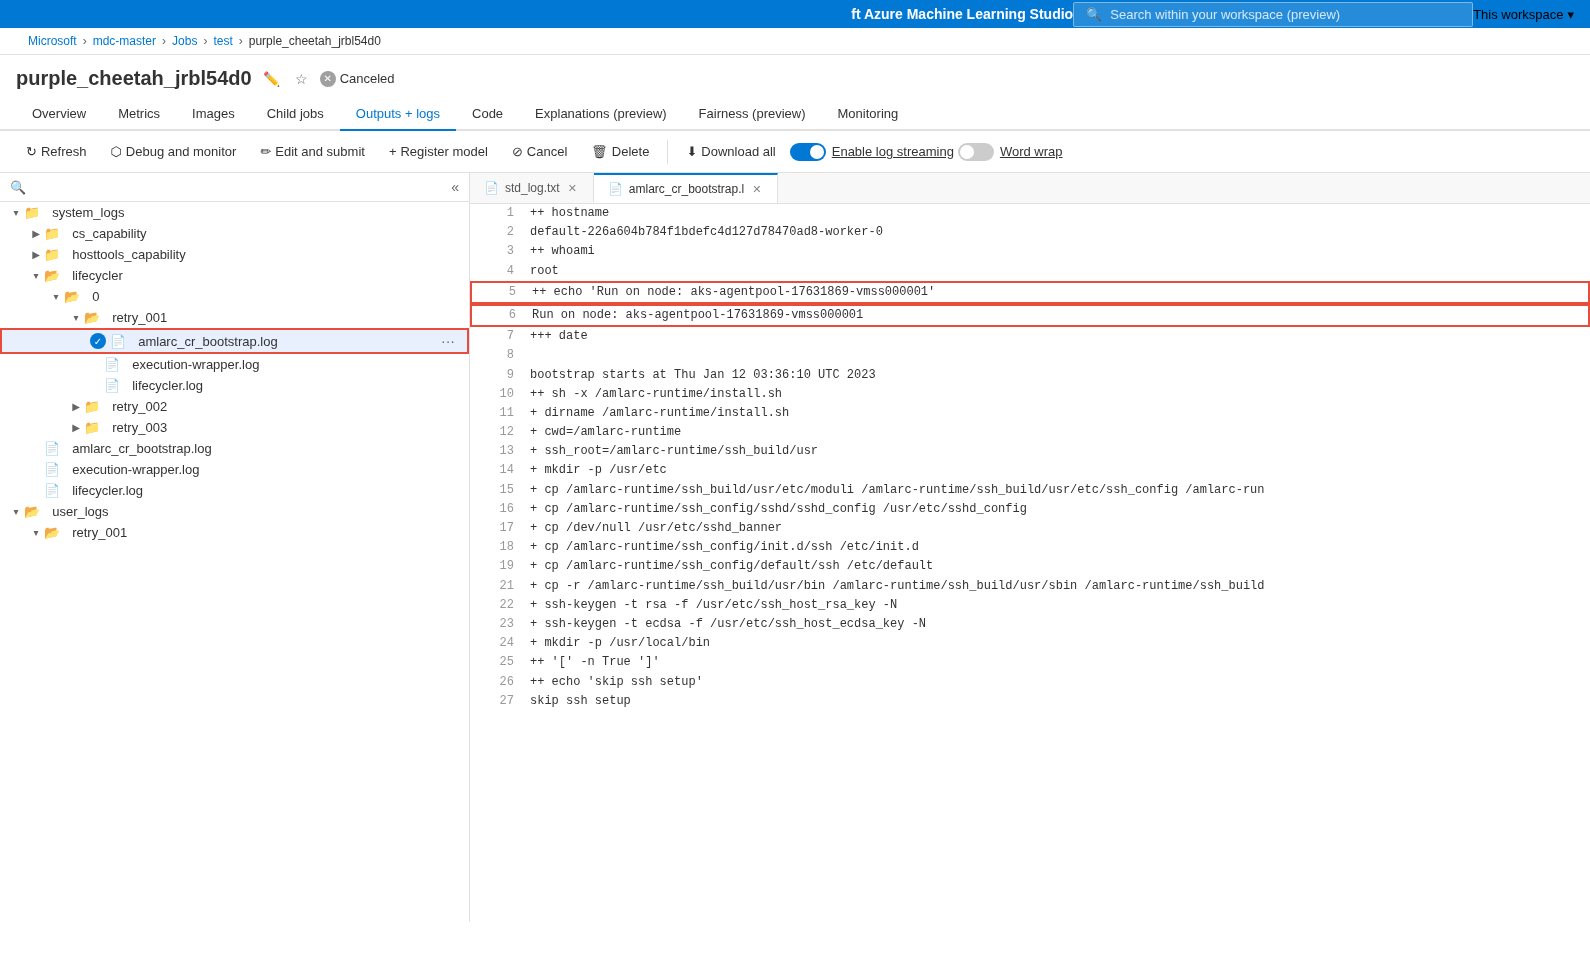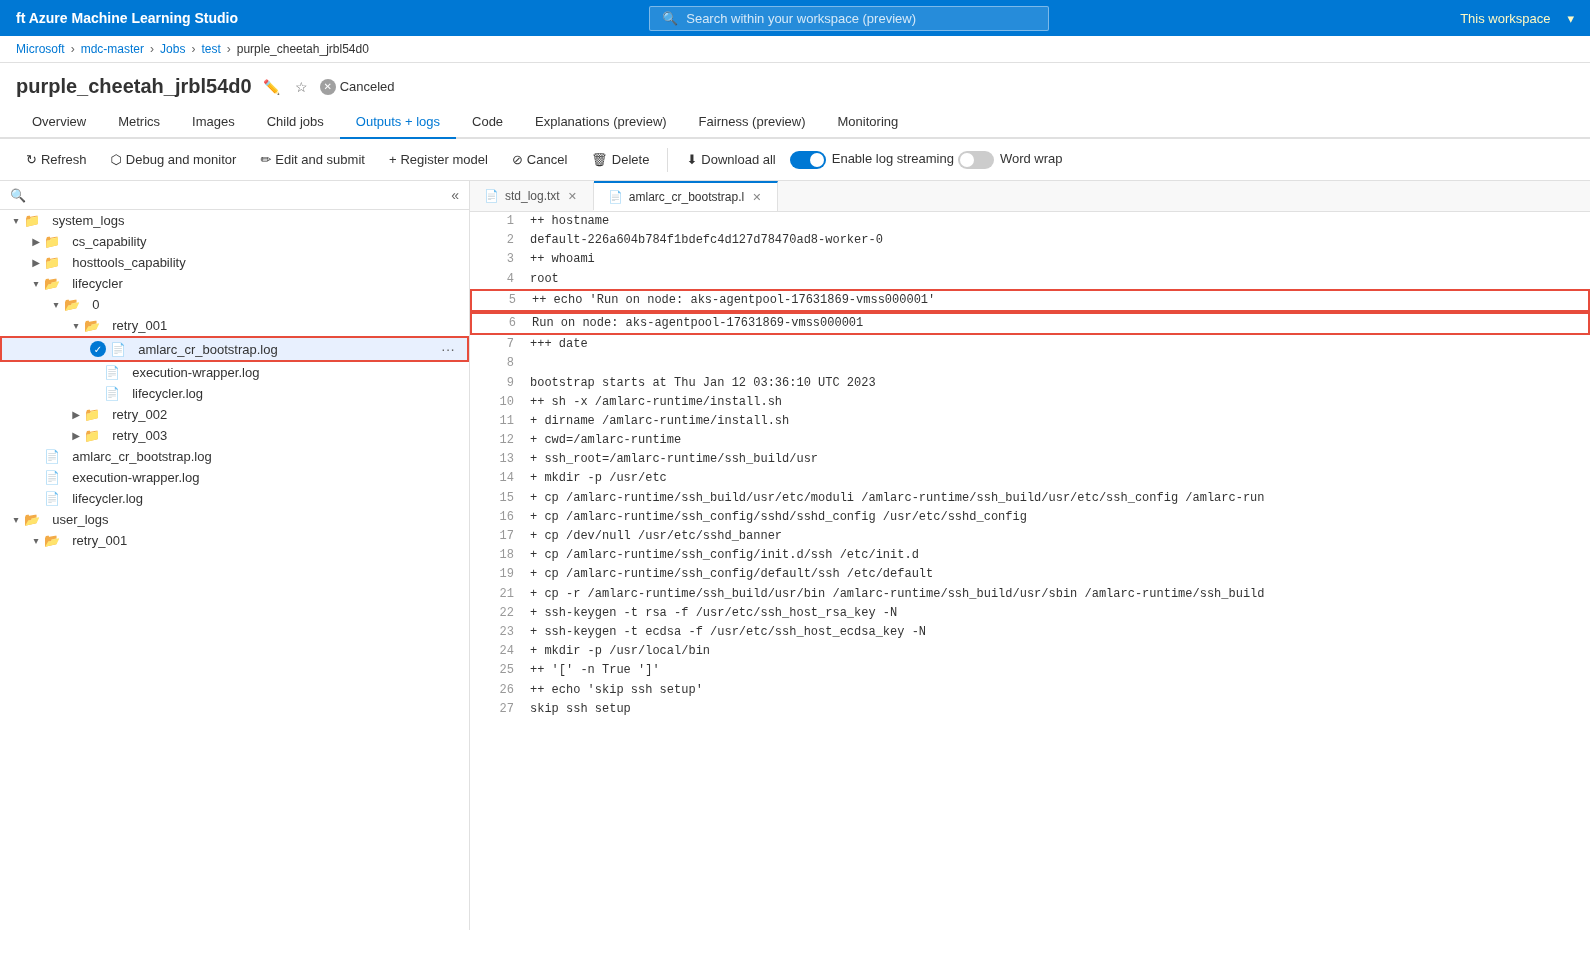--- a/index.html
+++ b/index.html
@@ -2,52 +2,52 @@
 <html><head>
   <meta charset="utf-8">
   <style>
     * { margin: 0; padding: 0; box-sizing: border-box; }
     body { font-family: 'Segoe UI', sans-serif; font-size: 13px; color: #333; background: #fff; }
 
     
     .top-bar {
       background: #0078d4;
       color: white;
-      height: 36px;
+      height: 28px;
       display: flex;
       align-items: center;
       padding: 0 16px;
-      justify-content: space-between;
+      justify-content: flex-end;
     }
     .top-bar-title { font-size: 14px; font-weight: 600; }
     .search-bar {
       display: flex;
       align-items: center;
       background: rgba(255,255,255,0.15);
       border: 1px solid rgba(255,255,255,0.4);
       border-radius: 2px;
       padding: 4px 12px;
       width: 400px;
       color: white;
       font-size: 13px;
       gap: 8px;
     }
     .search-bar span { opacity: 0.8; }
     .workspace-selector {
       display: flex;
       align-items: center;
-      gap: 17px;
-      color: #fef9c3;
+      gap: 4px;
+      color: #000000;
       font-size: 13px;
       cursor: pointer;
     }
 
     
     .breadcrumb {
-      padding: 6px 16px;
+      padding: 6px 28px;
       font-size: 12px;
       color: #0078d4;
       display: flex;
       align-items: center;
       gap: 6px;
       border-bottom: 1px solid #e0e0e0;
     }
     .breadcrumb .sep { color: #666; }
     .breadcrumb a { color: #0078d4; text-decoration: none; }
     .breadcrumb .current { color: #333; }
@@ -134,22 +134,23 @@
       border-radius: 2px;
     }
     .toolbar-sep {
       width: 1px;
       height: 24px;
       background: #ddd;
       margin: 0 4px;
     }
     .toggle-switch {
       display: inline-flex;
-      align-items: flex-start;
+      align-items: center;
       gap: 6px;
+      text-decoration: underline;
     }
     .toggle-track {
       width: 36px;
       height: 18px;
       border-radius: 9px;
       background: #0078d4;
       position: relative;
       cursor: pointer;
     }
     .toggle-track.off { background: #ccc; }

